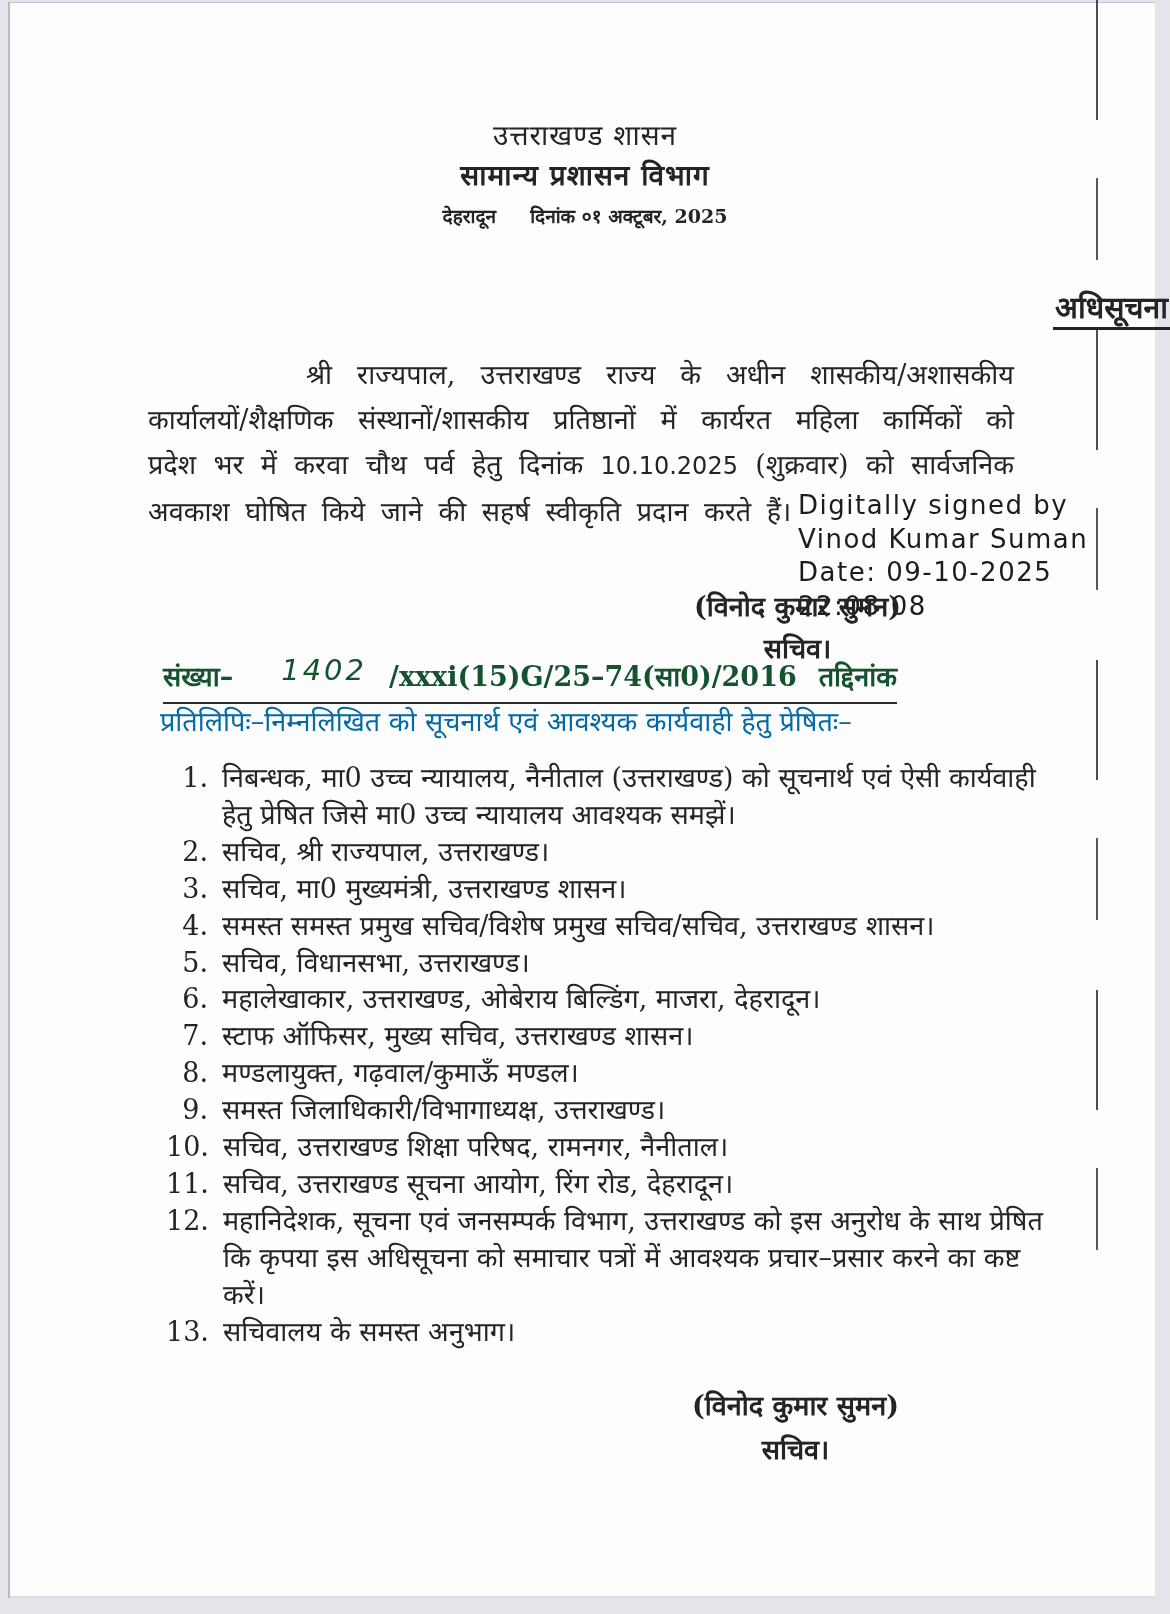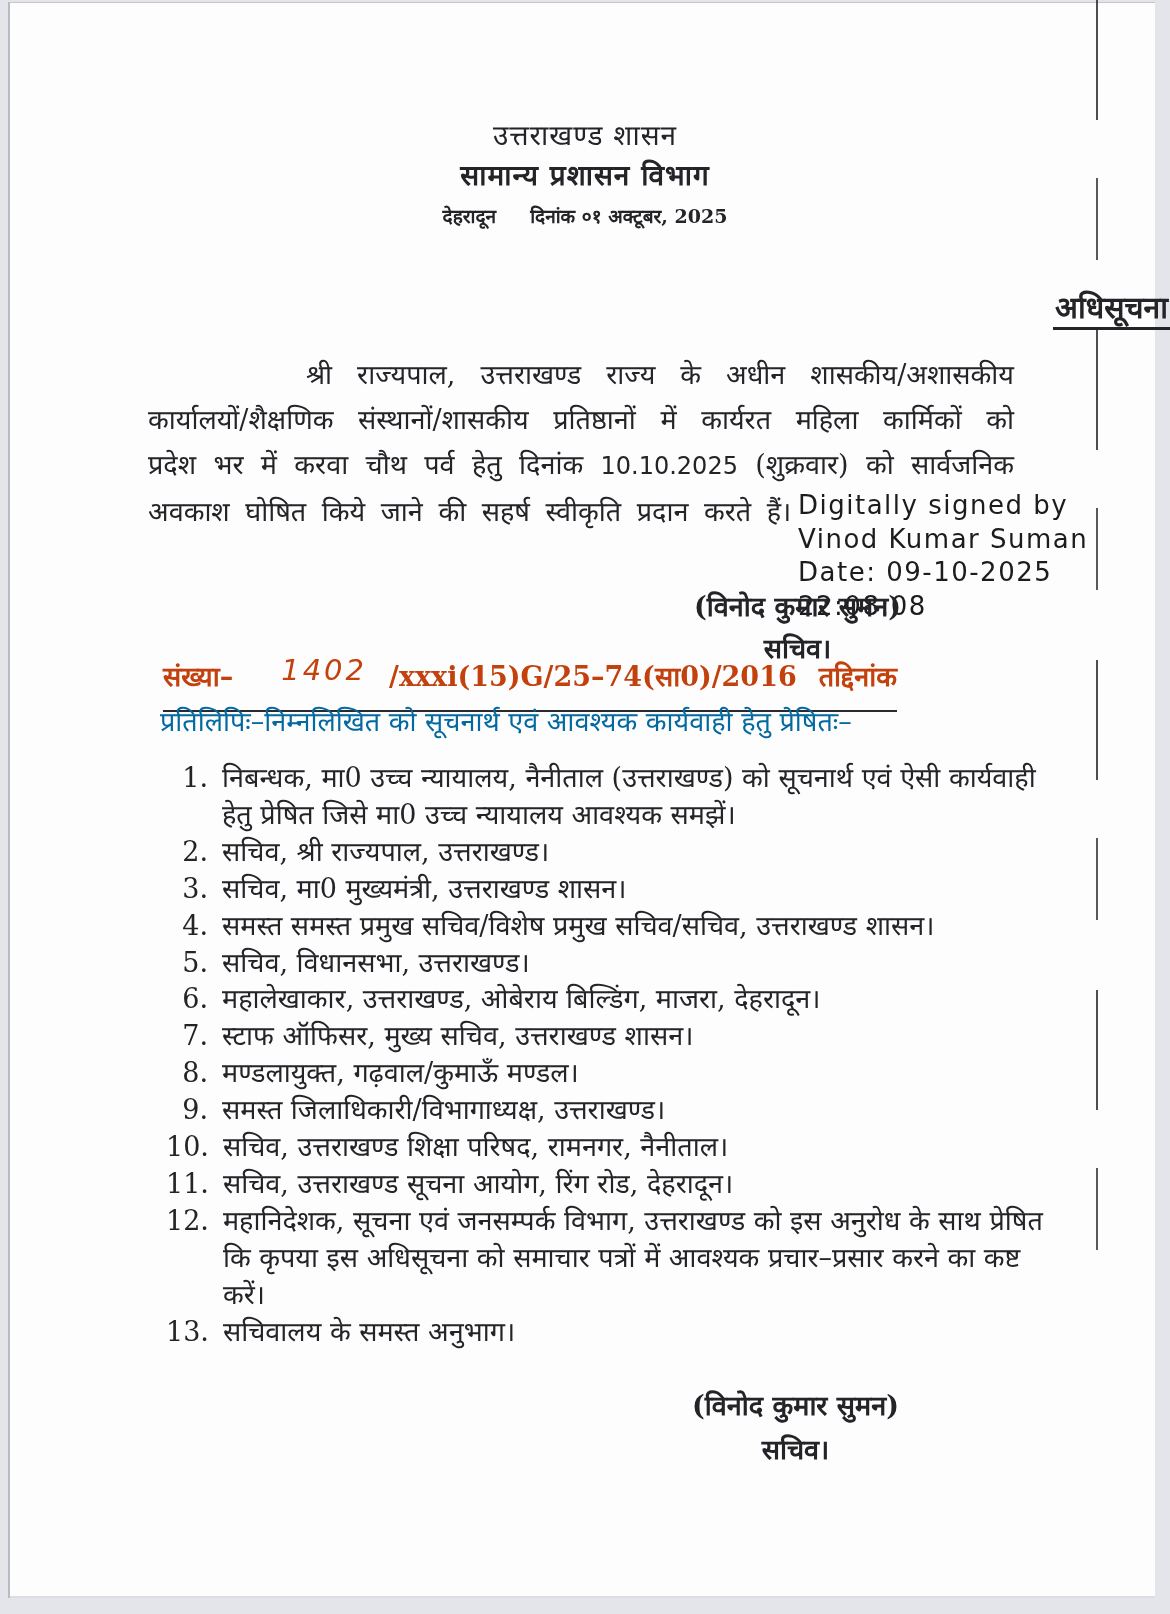--- a/index.html
+++ b/index.html
@@ -122,23 +122,23 @@
     line-height: 44px;
     font-weight: 600;
     color: #242428;
   }
 
   .copy-ref {
     position: absolute;
     left: 163px; top: 657px;
     font-size: 27px;
     font-weight: 600;
-    color: #c2410c;
+    color: #14532d;
     border-bottom: 2px solid #2a2a2e;
-    padding-bottom: 16px;
+    padding-bottom: 8px;
   }
   .copy-ref .hand-num { padding: 0 22px 0 48px; }
   .copy-ref .bold-ref { font-weight: 700; }
   .copy-ref .suffix { font-weight: 700; padding-left: 22px; }
 
   .copy-intro {
     position: absolute;
     left: 160px; top: 702px;
     width: 880px;
     font-size: 27px;

